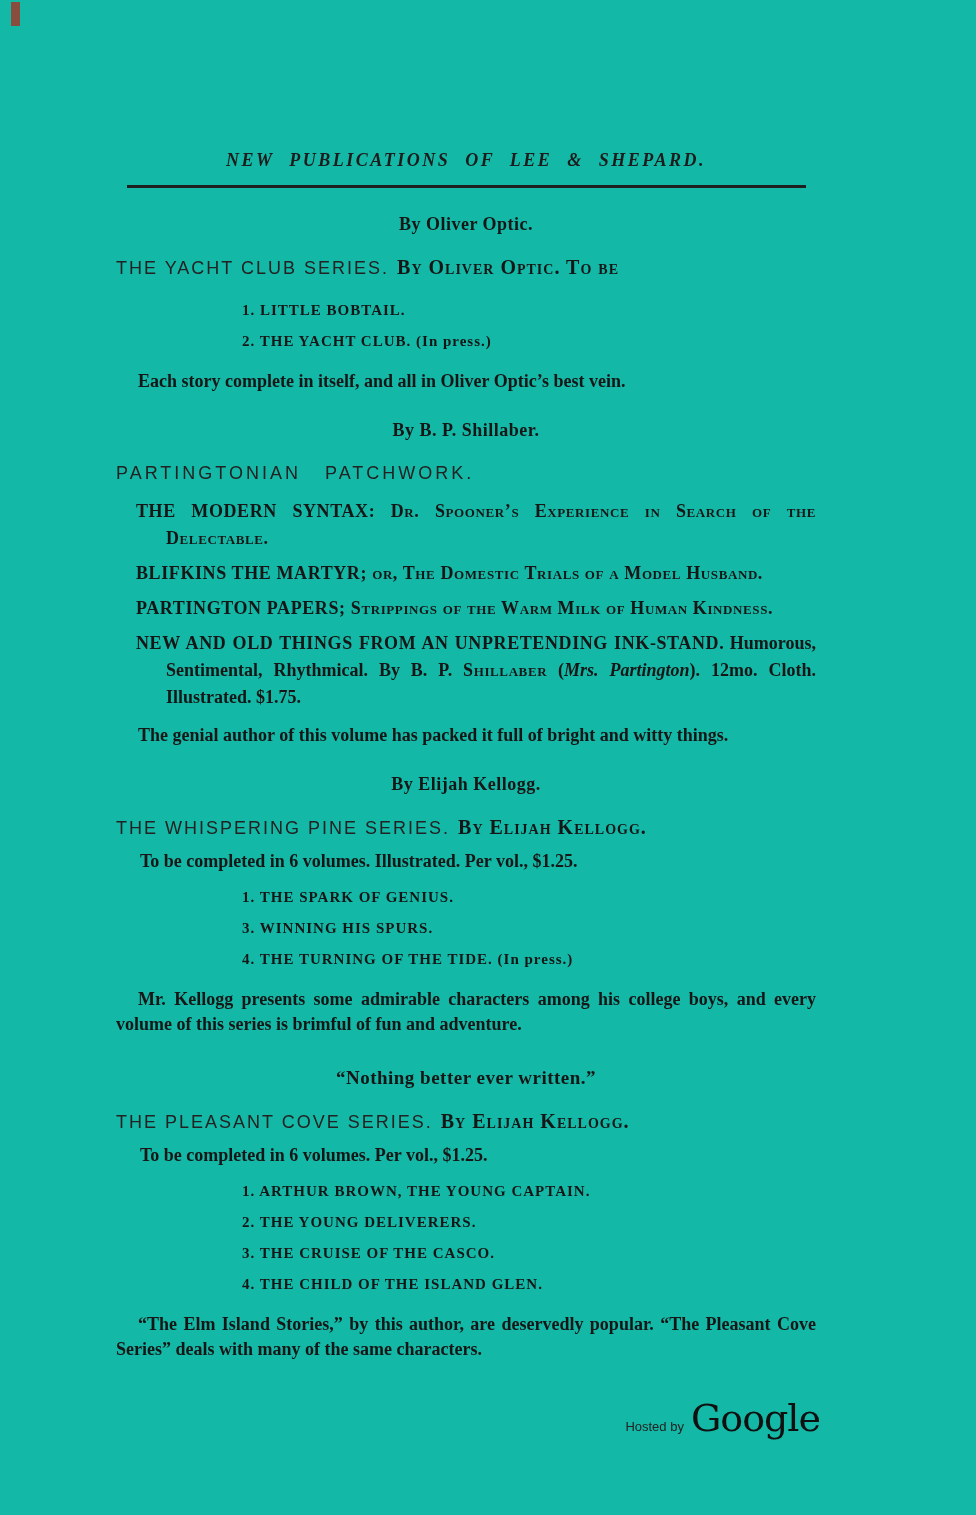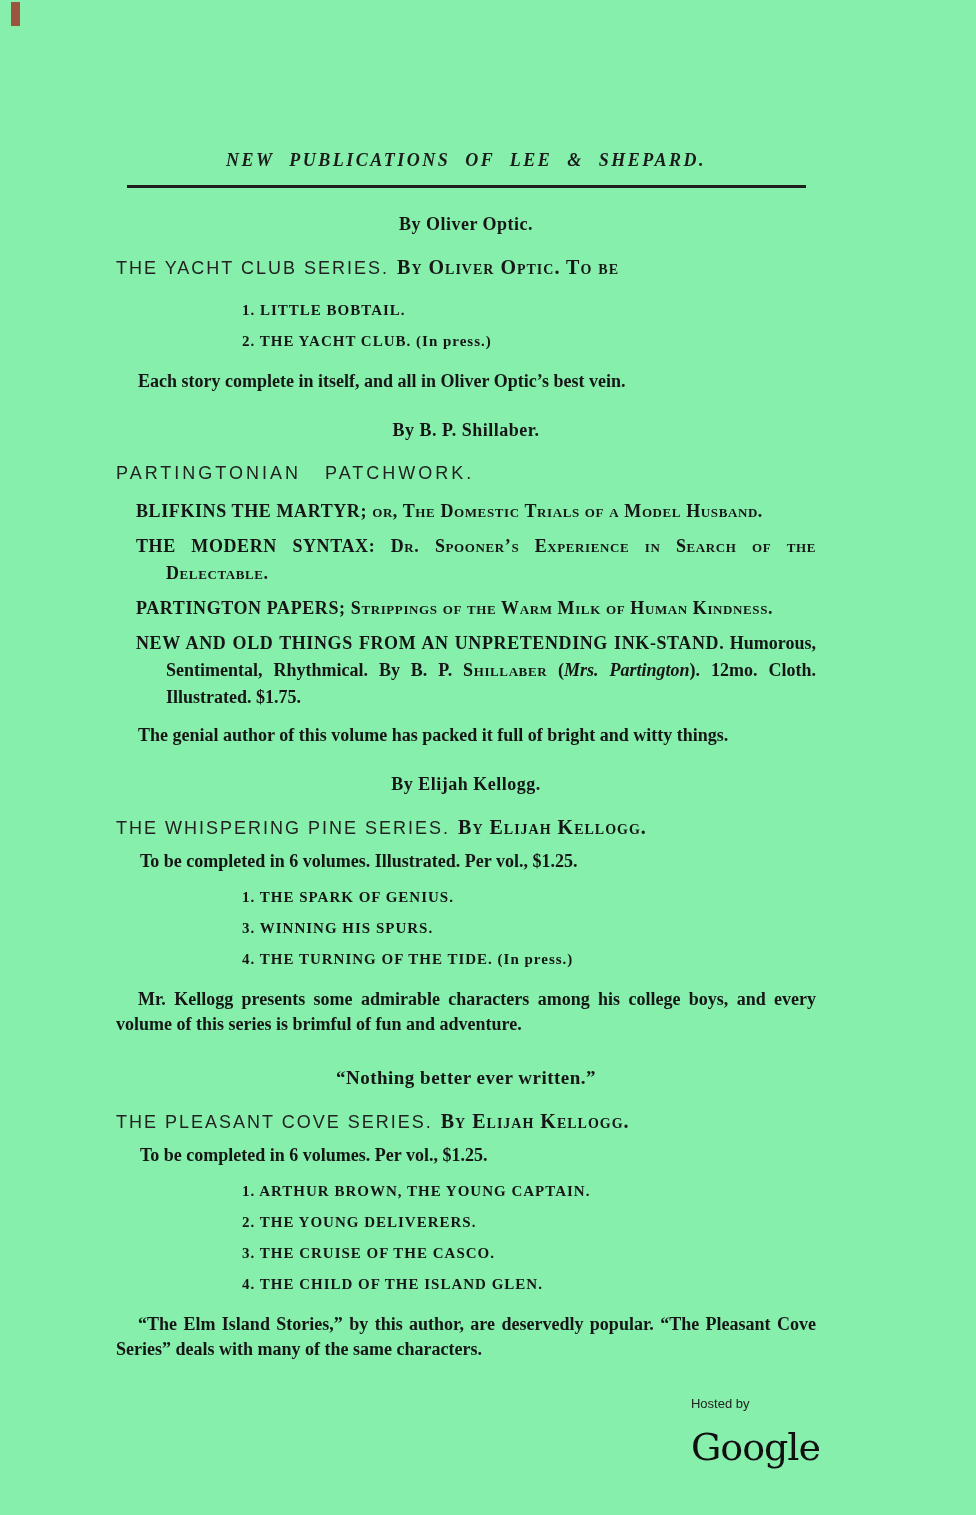--- a/index.html
+++ b/index.html
@@ -2,21 +2,21 @@
 <html><head>
 <meta charset="utf-8">
 <style>
   * { box-sizing: border-box; }
   html,body { margin:0; padding:0; background:#e9e9e7; }
   .page {
     position: relative;
     width: 976px;
     height: 1515px;
     margin: 0 auto;
-    background: #86efac;
+    background: #14b8a6;
     overflow: hidden;
     font-family: "Liberation Serif", serif;
     color: #161616;
   }
   .scan-mark {
     position: absolute;
     left: 11px; top: 2px;
     width: 9px; height: 24px;
     background: #9e3a2c;
     opacity: .85;
@@ -103,22 +103,21 @@
     font-size: 19px;
     margin: 30px 0 0 0;
     letter-spacing: .5px;
   }
   .watermark {
     position: absolute;
     right: 156px;
     top: 1396px;
     display: flex;
     align-items: baseline;
-    gap: 14px;
-    flex-direction: column;
+    gap: 7px;
   }
   .hostedby {
     font-family: "Liberation Sans", sans-serif;
     font-size: 13px;
     color: #222;
   }
   .glogo {
     font-family: "DejaVu Serif", serif;
     font-size: 38px;
     letter-spacing: -1px;
@@ -143,22 +142,22 @@
       <ul class="books">
         <li>1. LITTLE BOBTAIL.</li>
         <li>2. THE YACHT CLUB.  (In press.)</li>
       </ul>
       <p class="note">Each story complete in itself, and all in Oliver Optic’s best vein.</p>
     </section>
 
     <section class="sec">
       <div class="byline">By B. P. Shillaber.</div>
       <p class="series-head"><span class="series-title wide">PARTINGTONIAN PATCHWORK.</span></p>
+      <p class="entry">THE MODERN SYNTAX: Dr. Spooner’s Experience in Search of the Delectable.</p>
       <p class="entry">BLIFKINS THE MARTYR; or, The Domestic Trials of a Model Husband.</p>
-      <p class="entry">THE MODERN SYNTAX: Dr. Spooner’s Experience in Search of the Delectable.</p>
       <p class="entry">PARTINGTON PAPERS; Strippings of the Warm Milk of Human Kindness.</p>
       <p class="entry"><span>NEW AND OLD THINGS FROM AN UNPRETENDING INK-STAND.</span><span class="normal">  Humorous, Sentimental, Rhythmical.  By B. P. </span><span>Shillaber</span><span class="normal"> (</span><span class="it">Mrs. Partington</span><span class="normal">).  12mo.  Cloth.  Illustrated.  $1.75.</span></p>
       <p class="note">The genial author of this volume has packed it full of bright and witty things.</p>
     </section>
 
     <section class="sec">
       <div class="byline">By Elijah Kellogg.</div>
       <p class="series-head"><span class="series-title">THE WHISPERING PINE SERIES.</span><span class="series-cont">By Elijah Kellogg.</span></p>
       <p class="series-line2">To be completed in 6 volumes.  Illustrated.  Per vol., $1.25.</p>
       <ul class="books">

